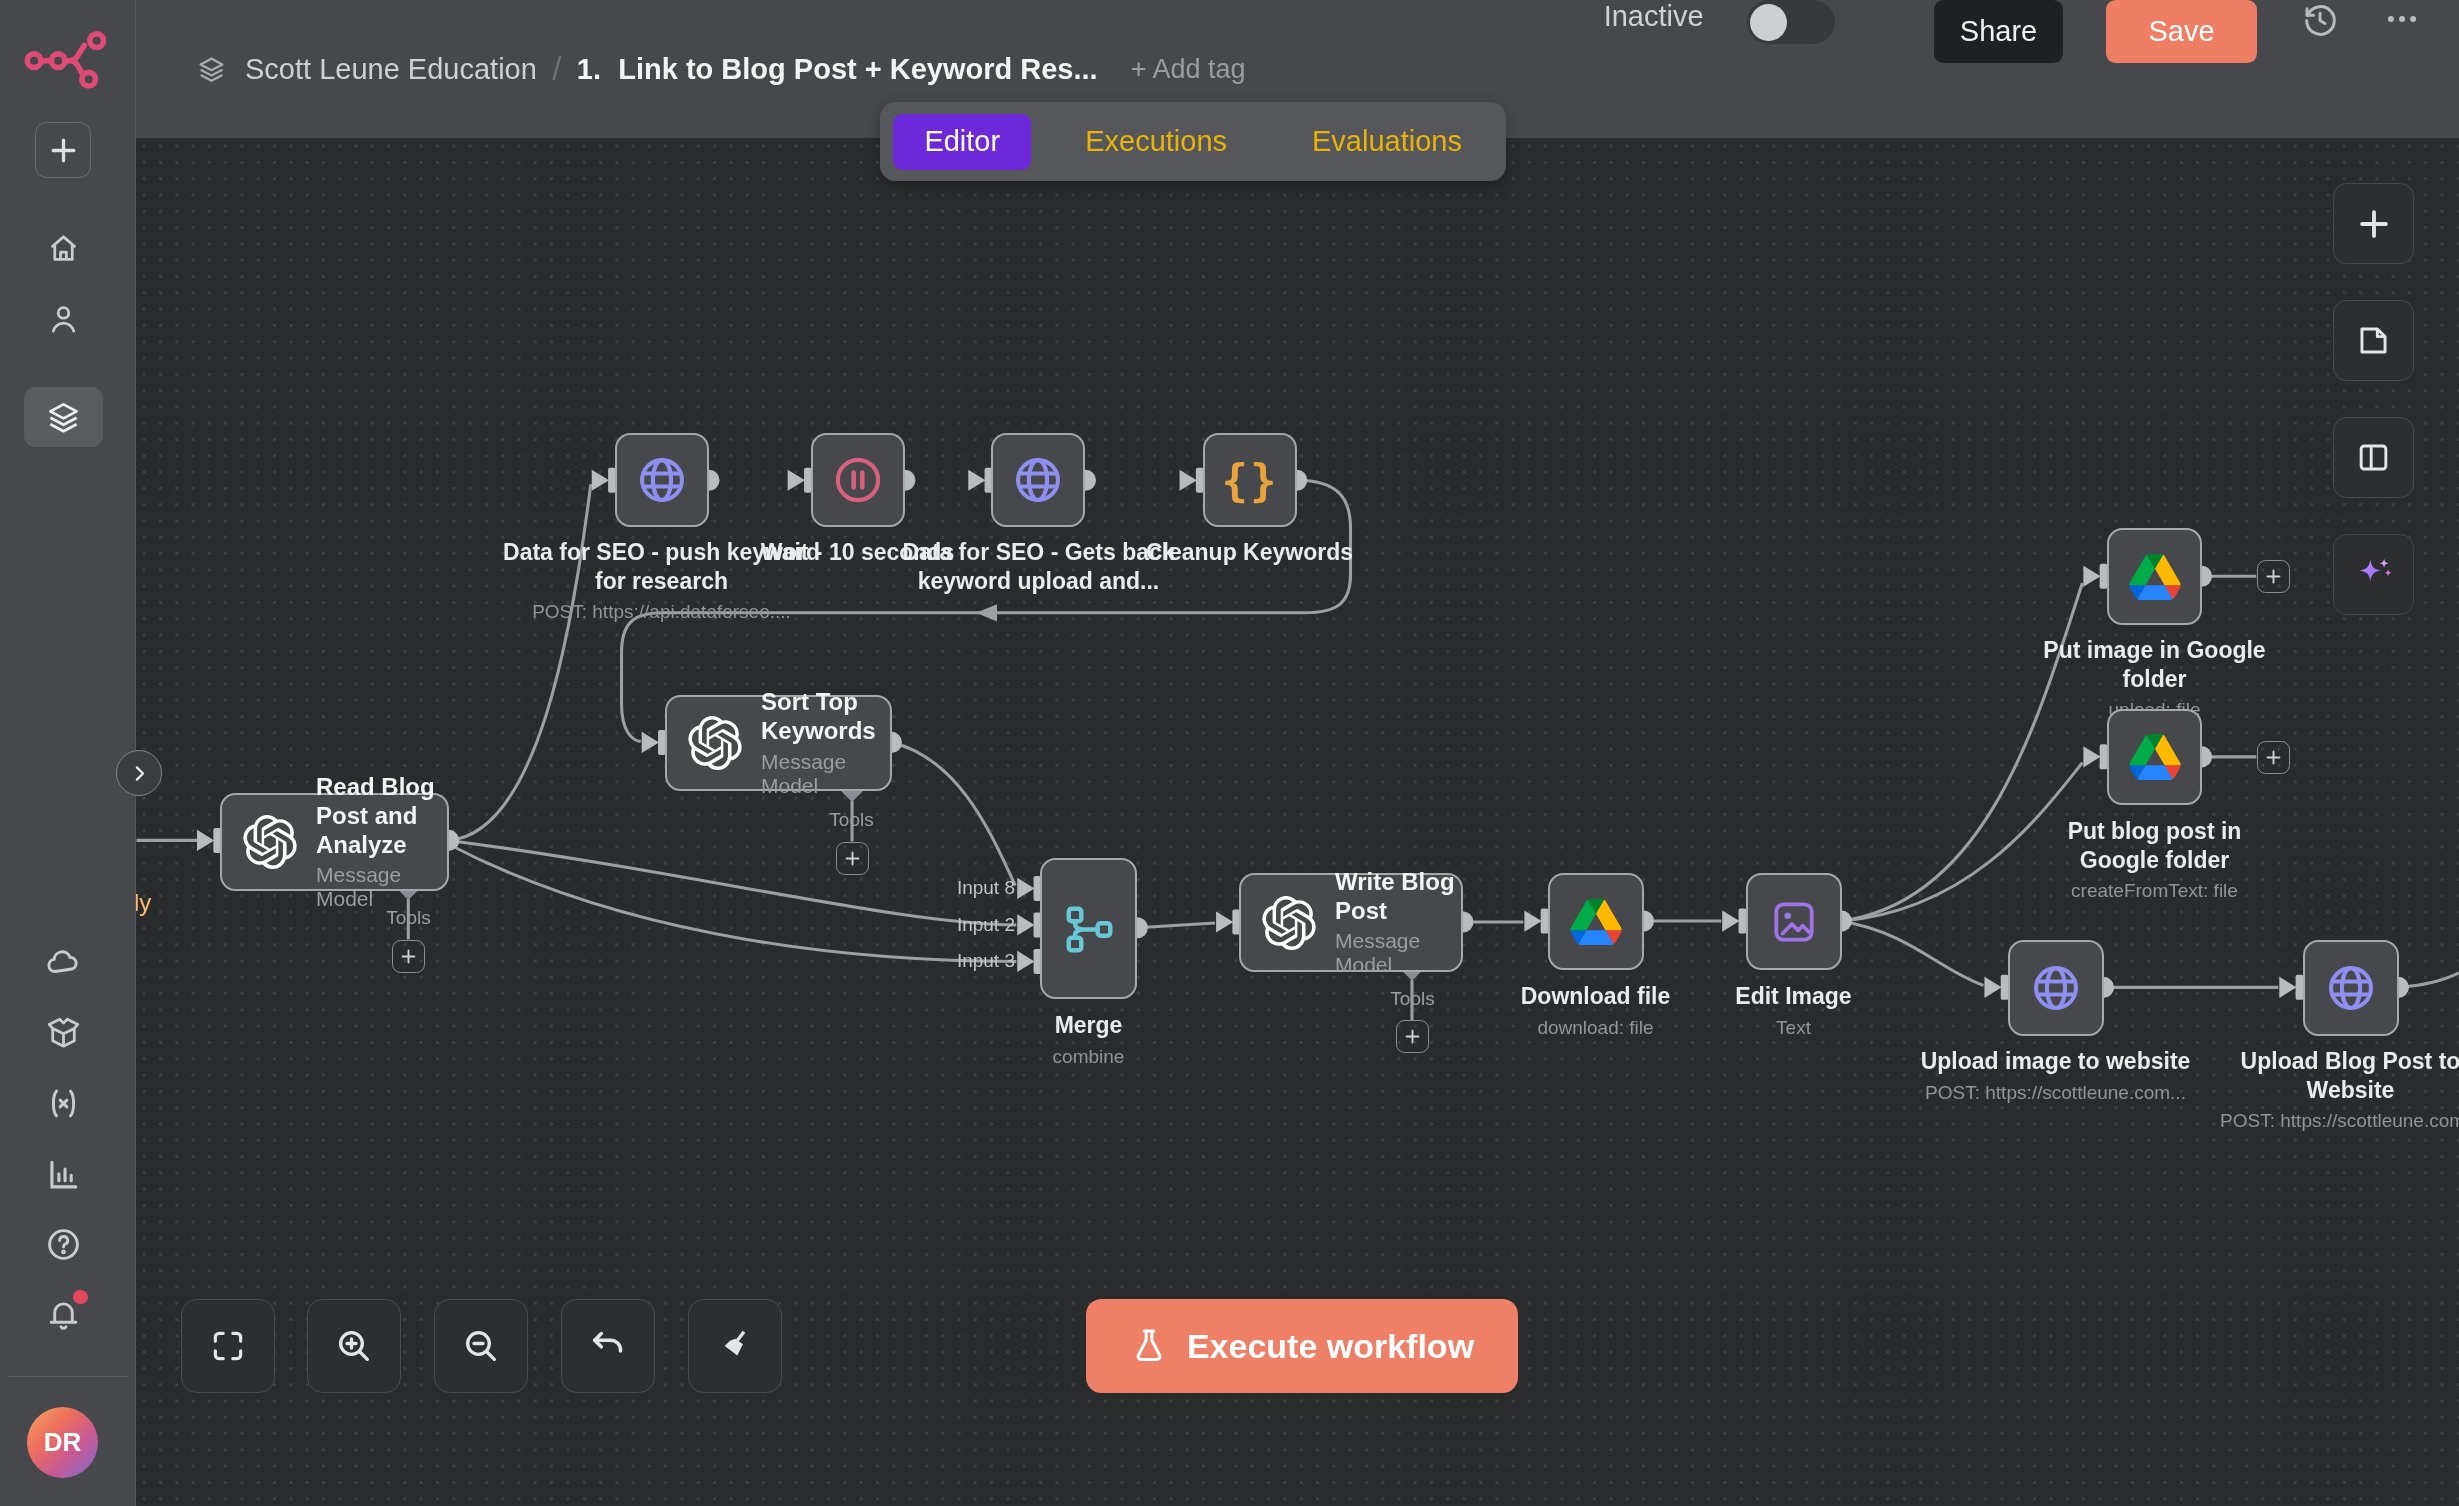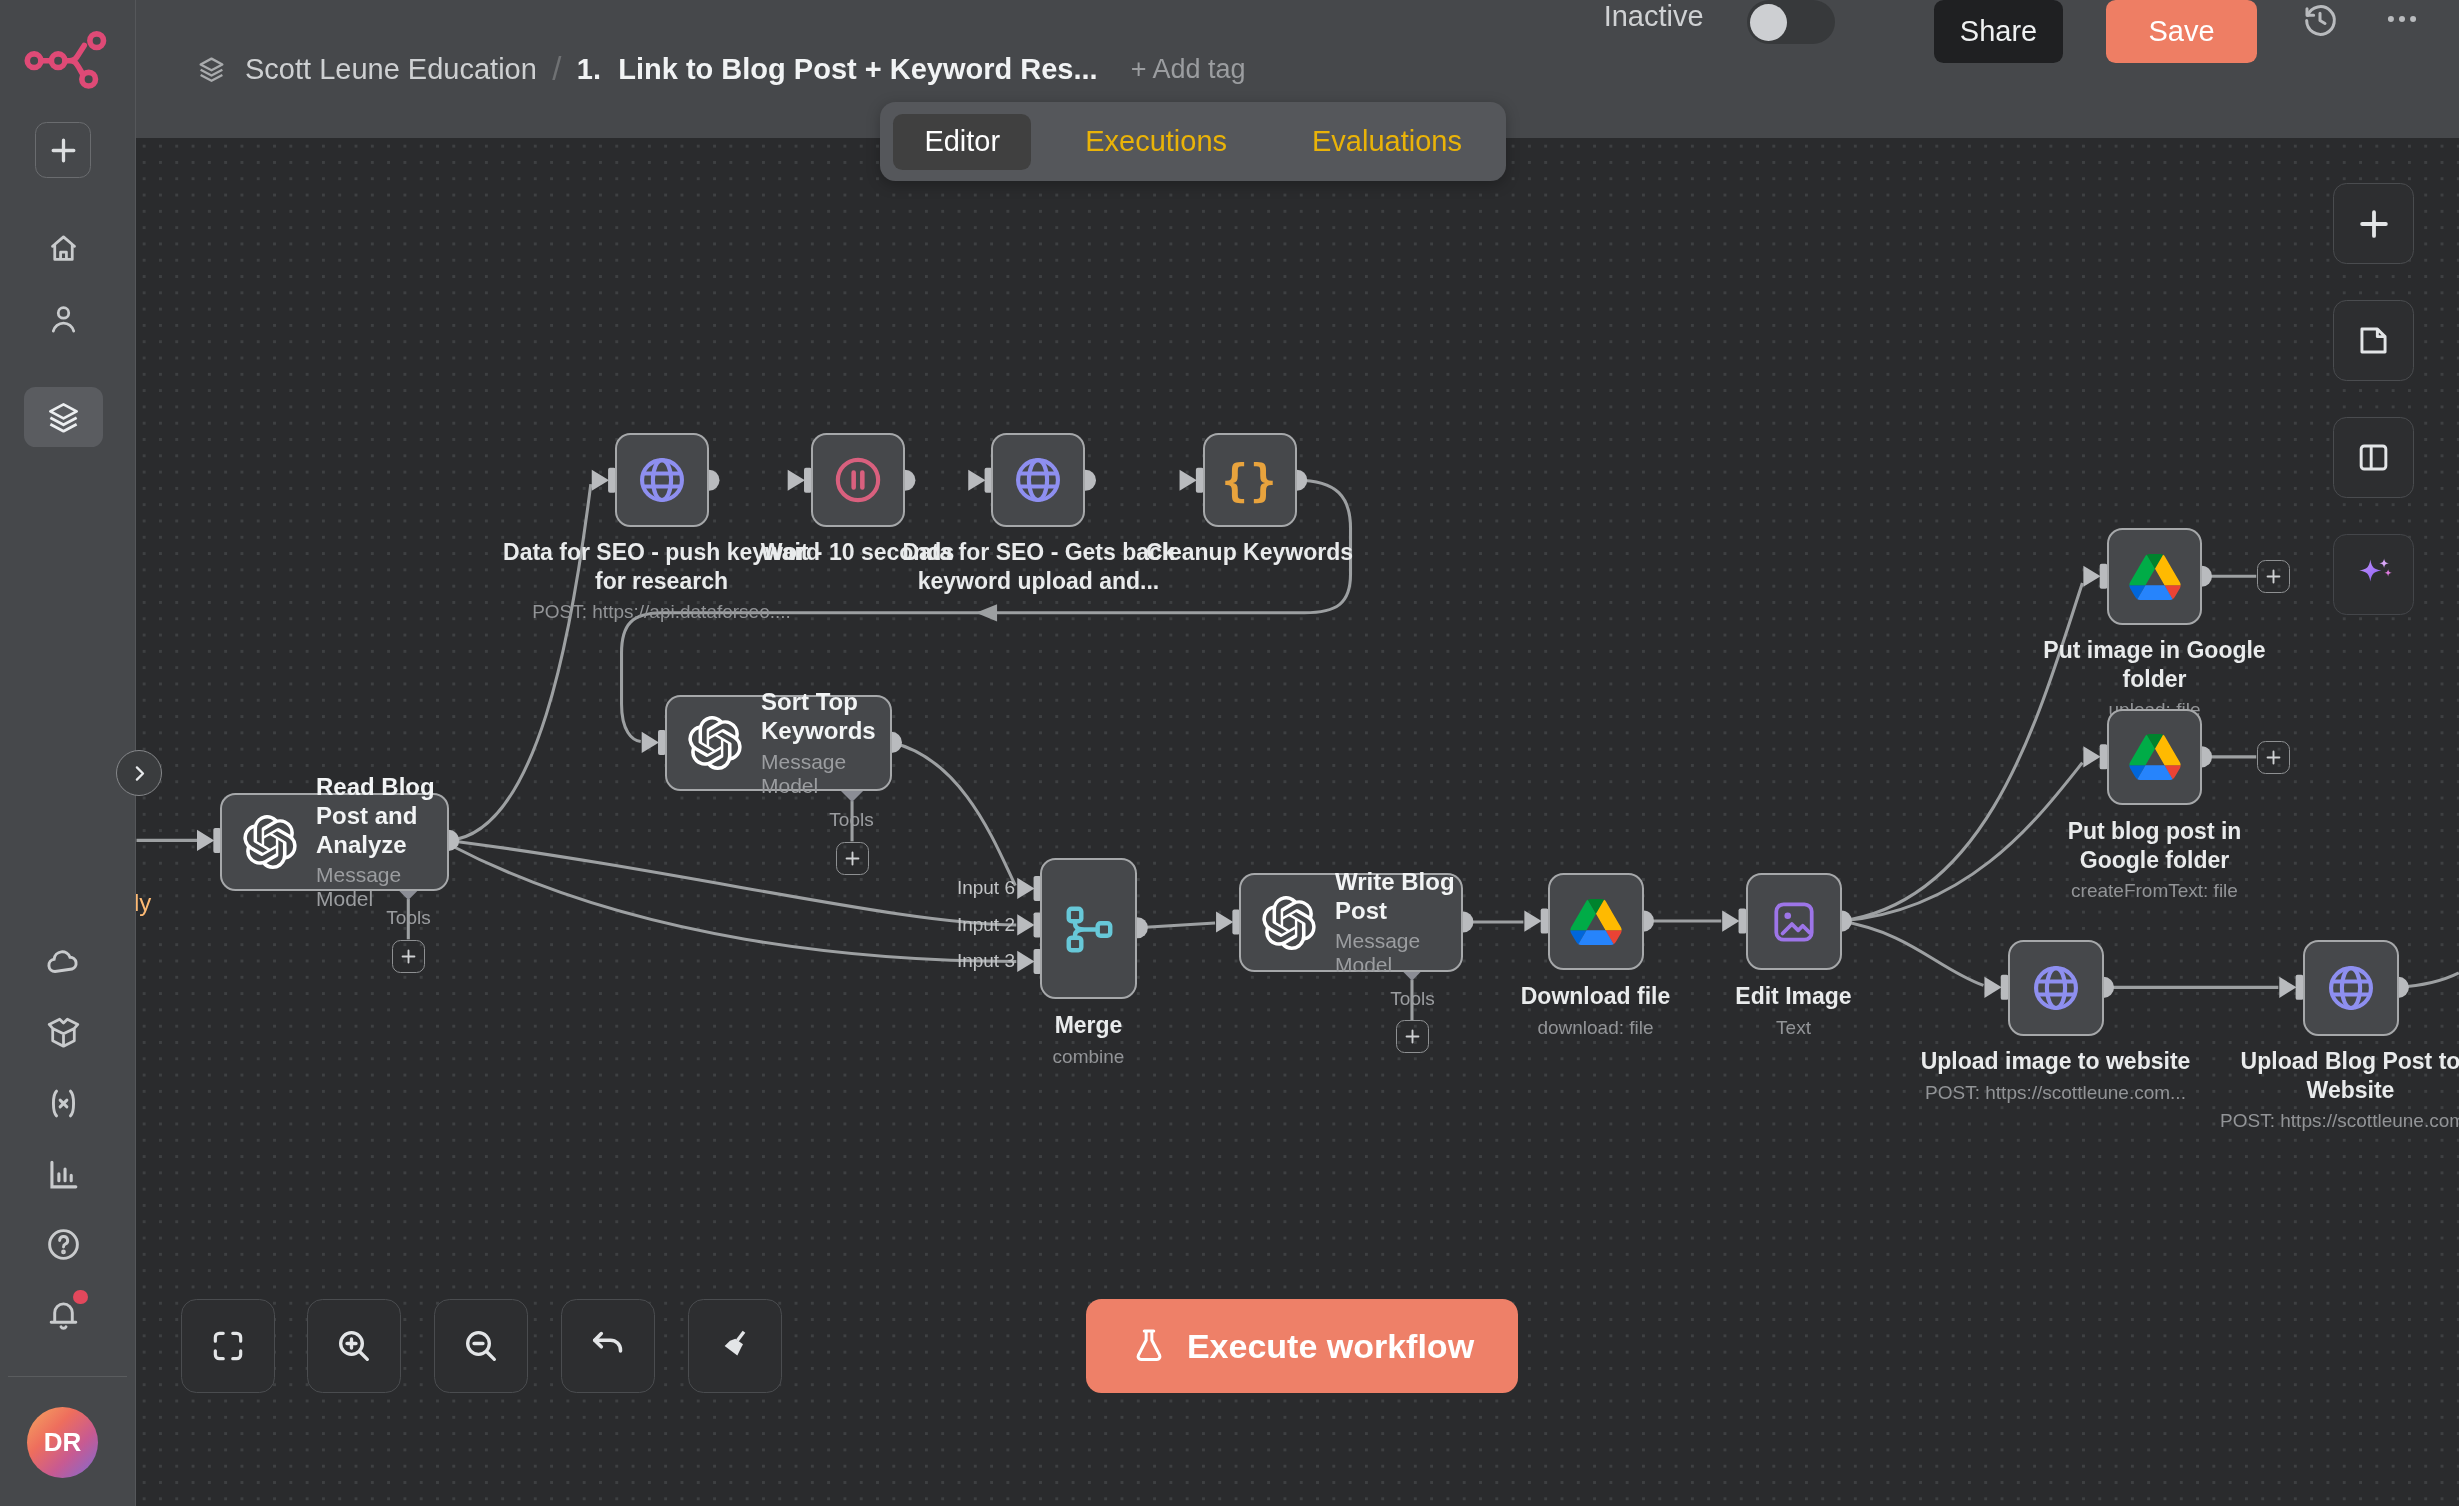--- a/index.html
+++ b/index.html
@@ -48,21 +48,21 @@
   .btn-share { width:129px; background:#1f2022; color:#eff1f2; }
   .btn-save  { width:151px; background:#ee7e64; color:#fff; }
   .hdr-icon { color:#b9bbbe; cursor:pointer; display:flex; align-items:center; }
 
   
   .tabs { position:absolute; left:880px; top:102px; height:79px; background:#55575b;
           border-radius:15.4px; display:flex; align-items:center; padding:0 13.4px; gap:23px; z-index:40;
           box-shadow:0 3.8px 13.4px rgba(0,0,0,.25); }
   .tab { font-size:29px; color:#eab308; padding:0 31px; height:56px; display:flex;
          align-items:center; border-radius:9.6px; cursor:pointer; white-space:nowrap; }
-  .tab.active { background:#404040; color:#fff; }
+  .tab.active { background:#6d28d9; color:#fff; }
 
   
   .wires { position:absolute; left:0; top:0; width:2459px; height:1506px; z-index:2; pointer-events:none; }
 
   
   .node { position:absolute; background:#46484b; border:2.4px solid #a6a8aa; border-radius:15.4px;
           display:flex; align-items:center; justify-content:center; z-index:5; cursor:pointer; }
   .node.wide { justify-content:flex-start; padding-left:21px; gap:19px; }
   .node-text {}
   .node-title { font-size:24px; font-weight:600; color:#f2f4f5; line-height:1.2; }
@@ -327,21 +327,21 @@
         <rect x="7" y="37" width="13" height="13" rx="3"></rect>
         <rect x="37" y="22" width="13" height="13" rx="3"></rect>
         <path d="M13.5 20v2.5c0 5 4.5 6 9.5 6h13M13.5 37v-2.5c0-5 4.5-6 9.5-6" stroke-linecap="round"></path>
       </svg>
       </span>
   </div>
   <div class="nlabel" style="left:930px;top:1011px">
     <div class="t">Merge</div>
     <div class="s">combine</div>
   </div>
-  <div class="input-label" style="left:890px;top:877px">Input 6</div>
+  <div class="input-label" style="left:890px;top:877px">Input 8</div>
   <div class="input-label" style="left:890px;top:914px">Input 2</div>
   <div class="input-label" style="left:890px;top:950px">Input 3</div>
 
   <div class="node wide" style="left:1239px;top:873px;width:224px;height:99px">
     <span>
         <svg width="54" height="54" color="#fff" viewBox="0 0 56 56">
           <use href="#sym-openai"></use>
         </svg>
       </span>
     <span class="node-text">

